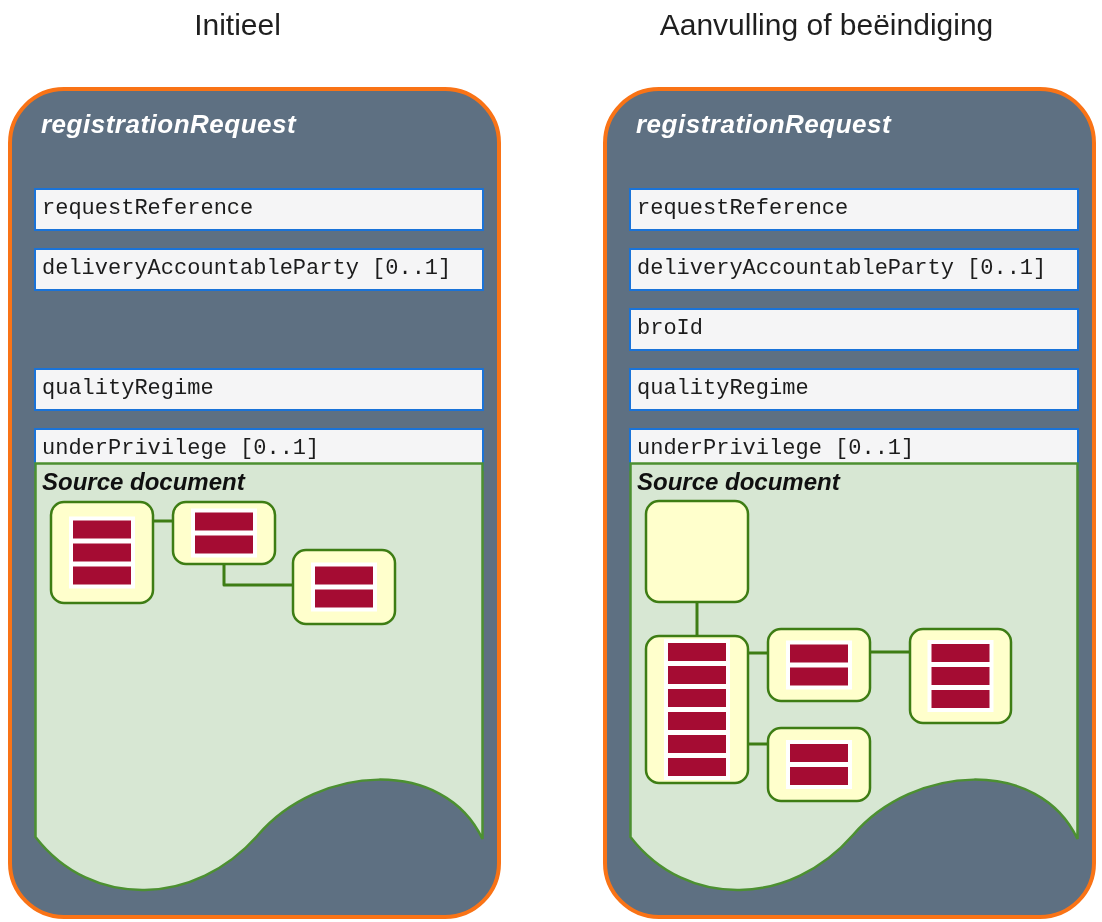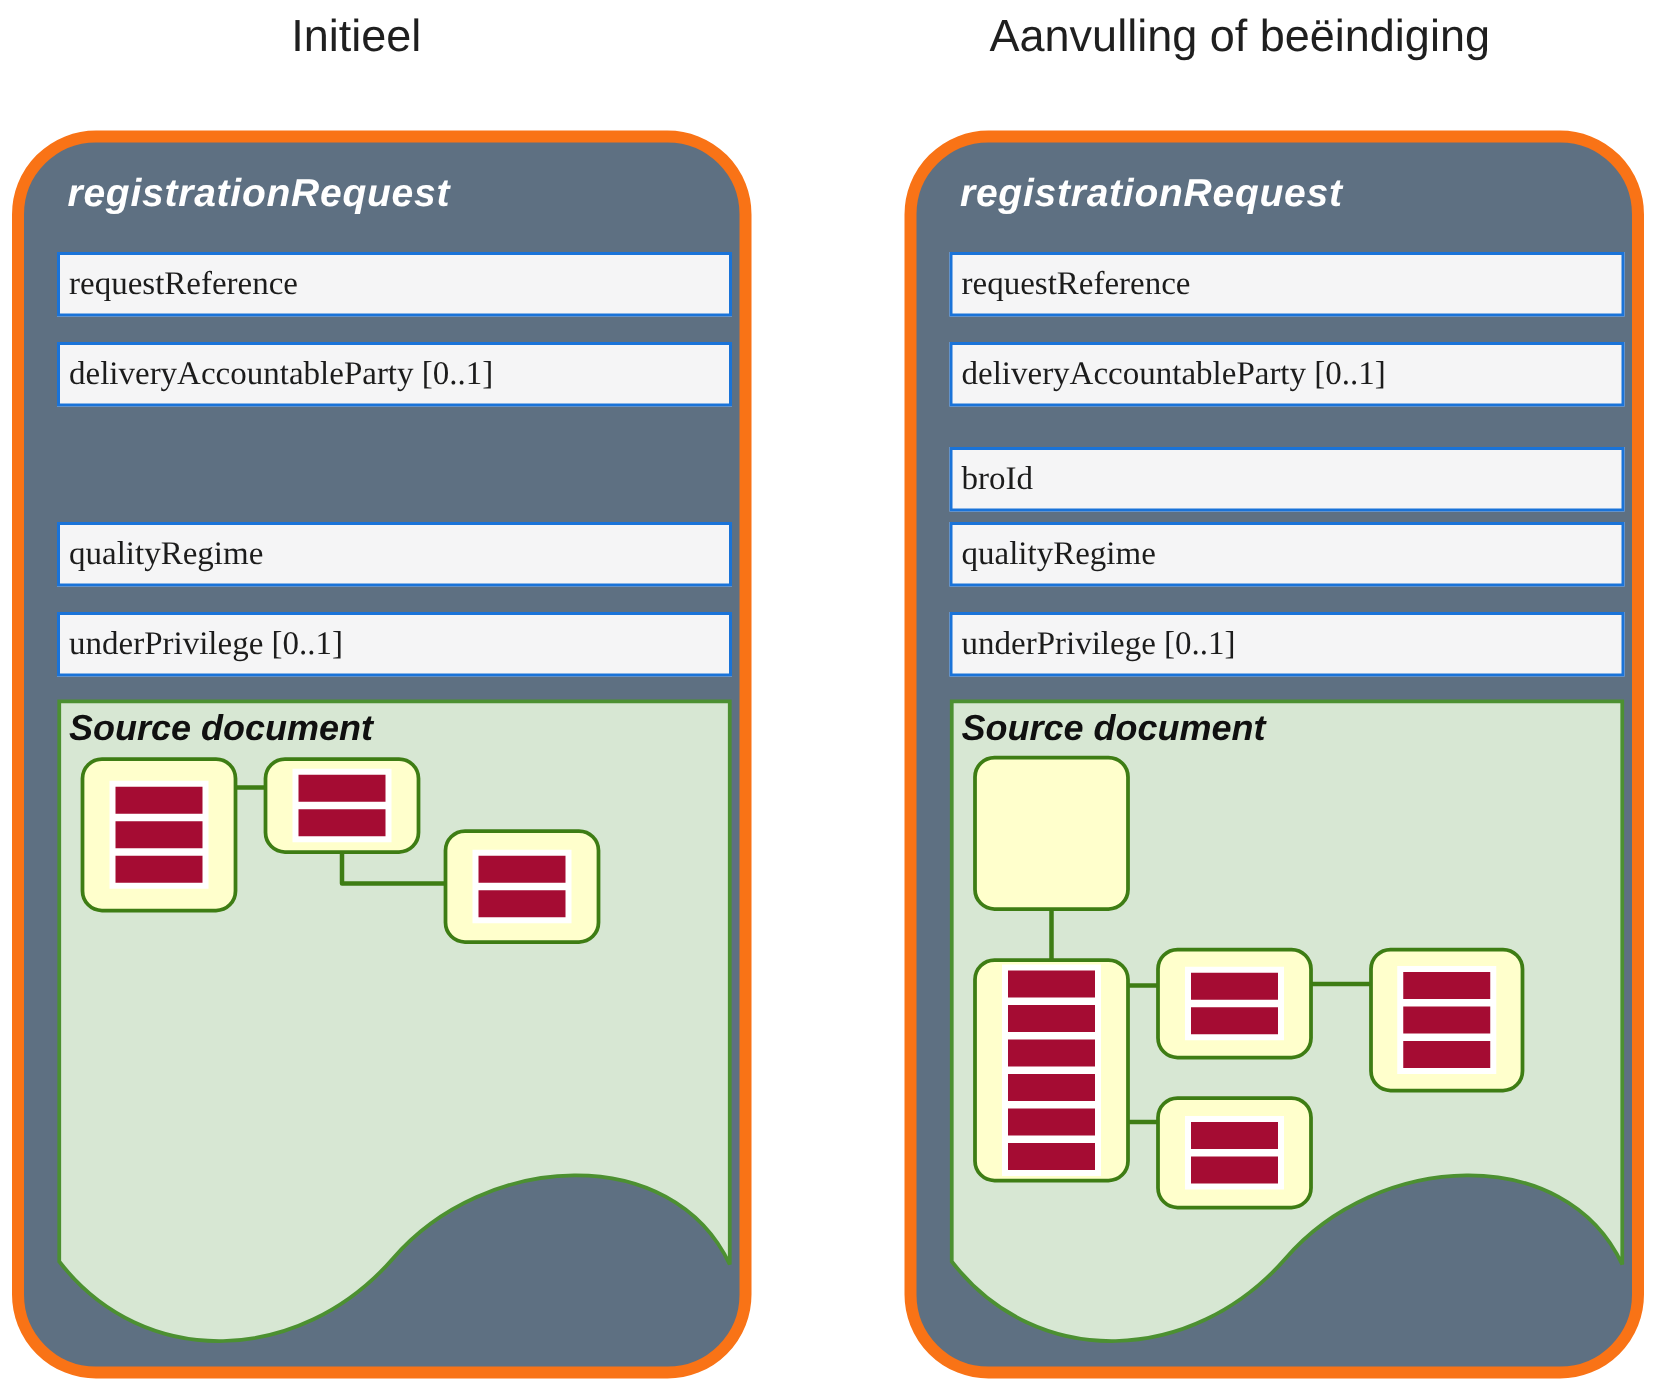--- a/index.html
+++ b/index.html
@@ -20,21 +20,21 @@
     font-size: 30px;
     color: #1f1f1f;
     font-family: "Liberation Sans", sans-serif;
   }
   .panel {
     position: absolute;
     top: 87px;
     width: 493px;
     height: 832px;
     background: #5e7082;
-    border: 8px solid #f97316;
+    border: 4px solid #f97316;
     border-radius: 56px;
     box-sizing: border-box;
   }
   .panel-header {
     position: absolute;
     left: 29px;
     top: 18px;
     font-style: italic;
     font-weight: bold;
     font-size: 26px;
@@ -42,27 +42,28 @@
     letter-spacing: 0.5px;
   }
   .field-box {
     position: absolute;
     left: 22px;
     width: 450px;
     height: 43px;
     background: #f5f5f6;
     border: 2px solid #1a73d8;
     box-sizing: border-box;
-    font-family: Liberation Serif, serif;
+    font-family: Liberation Mono, monospace;
     font-size: 22px;
     color: #1c1c1c;
     line-height: 38px;
     padding-left: 6px;
     white-space: nowrap;
     overflow: hidden;
+    margin-top: 24px;
   }
   .source-doc {
     position: absolute;
     left: 22px;
     top: 371px;
     width: 452px;
     height: 440px;
     text-align: right;
   }
   .source-doc svg {
@@ -116,21 +117,21 @@
     </svg>
     <div class="source-title">Source document</div>
   </div>
 </div>
 
 <div class="panel" style="left:603px;">
   <div class="panel-header">registrationRequest</div>
   <div>
       <div class="field-box" style="top: 73px;">requestReference</div>
       <div class="field-box" style="top: 133px;">deliveryAccountableParty [0..1]</div>
-      <div class="field-box" style="top: 203px;">broId</div>
+      <div class="field-box" style="top: 193px;">broId</div>
       <div class="field-box" style="top: 253px;">qualityRegime</div>
       <div class="field-box" style="top: 313px;">underPrivilege [0..1]</div>
     </div>
   <div class="source-doc">
     <svg width="452" height="440" viewBox="0 0 452 440">
       <path d="M 1.5 1.5 L 448.5 1.5 L 448.5 377 C 410 295 285 302 224 373 C 162 444 58 448 1.5 375 Z" fill="#d7e7d3" stroke="#4c9031" stroke-width="2.5"></path>
       <g>
           <polyline points="68,140 68,174" fill="none" stroke="#3e7d14" stroke-width="3" stroke-linejoin="round"></polyline>
           <polyline points="119,191 139,191" fill="none" stroke="#3e7d14" stroke-width="3" stroke-linejoin="round"></polyline>
           <polyline points="241,190 281,190" fill="none" stroke="#3e7d14" stroke-width="3" stroke-linejoin="round"></polyline>

